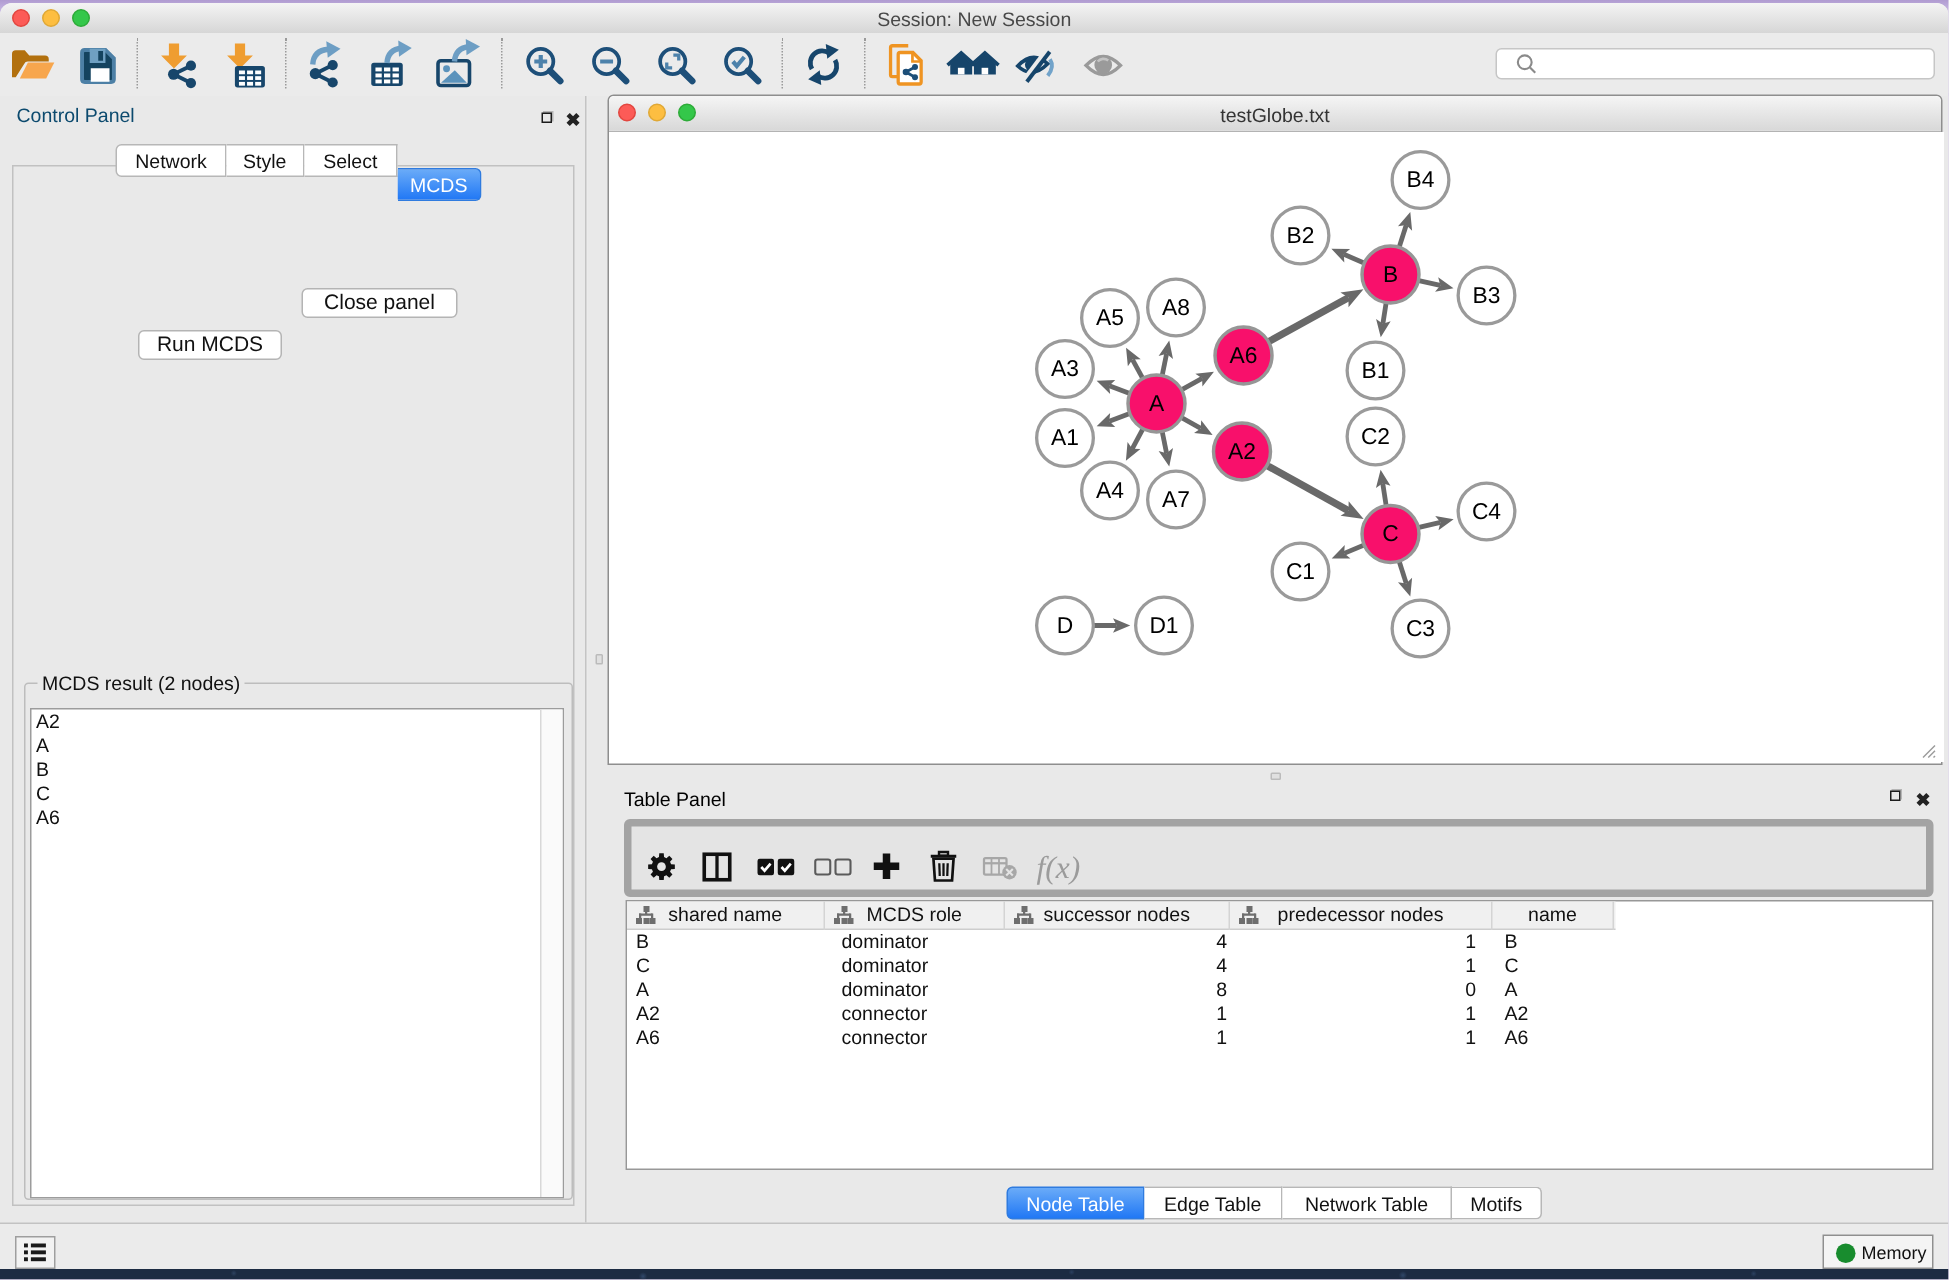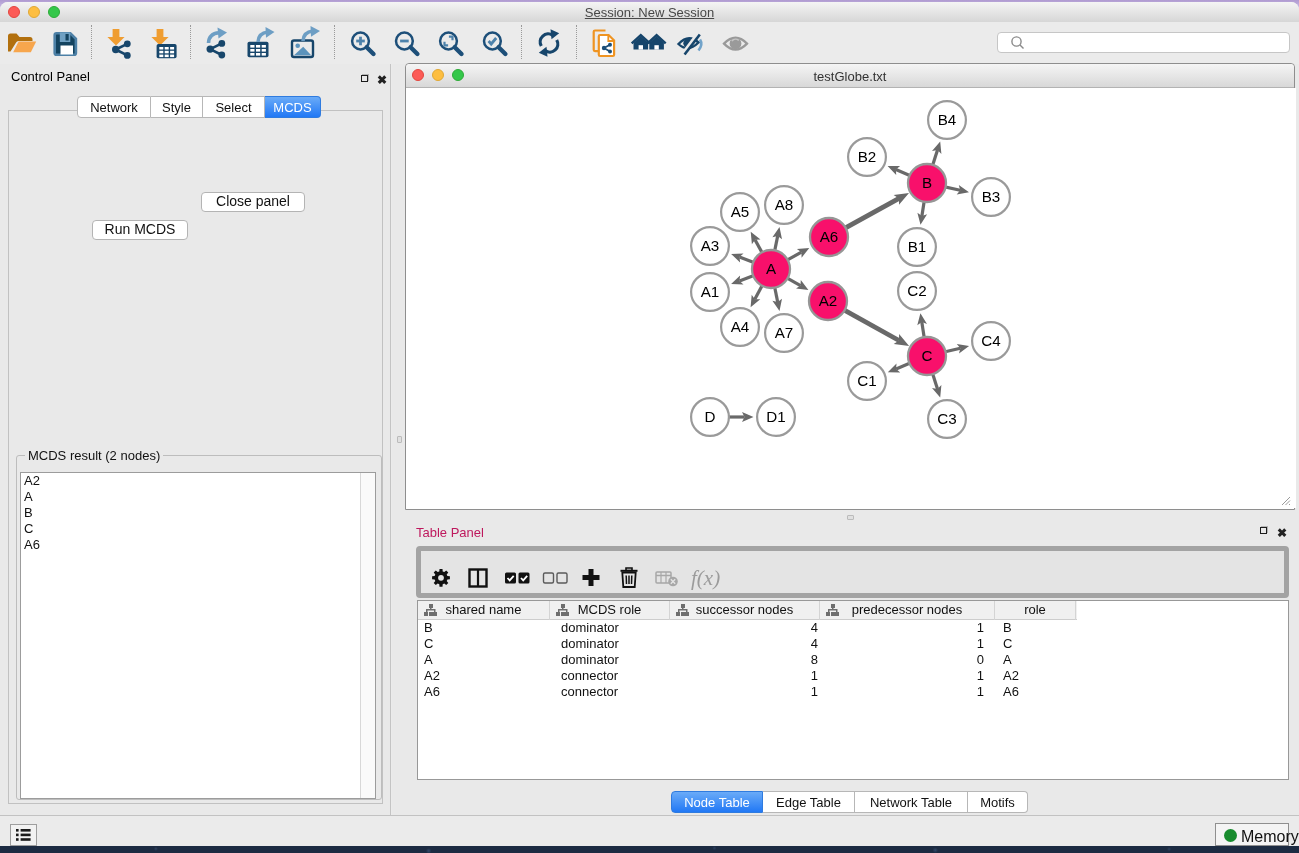--- a/index.html
+++ b/index.html
@@ -9,34 +9,34 @@
  radial-gradient(circle 3px at 12% 40%, #2e4260 0%, transparent 70%),
  radial-gradient(circle 4px at 33% 70%, #31486a 0%, transparent 70%),
  radial-gradient(circle 3px at 55% 30%, #2b3f5e 0%, transparent 70%),
  radial-gradient(circle 4px at 72% 60%, #304768 0%, transparent 70%),
  radial-gradient(circle 3px at 90% 45%, #2c4160 0%, transparent 70%),
  #1c2b42; }
 #app { position:absolute; left:0; top:2px; width:1299px; height:845px; background:#ebebeb; border-radius:8px 8px 0 0; }
 
 
 #titlebar { position:absolute; left:0; top:0; width:1299px; height:21px; border-radius:8px 8px 0 0; background:linear-gradient(#f4f4f4,#d6d6d6); border-bottom:1px solid #b1b1b1; }
-#titlebar .title { position:absolute; left:0; right:0; top:3px; text-align:center; font-size:13px; color:#484848;text-decoration:underline; }
+#titlebar .title { position:absolute; left:0; right:0; top:3px; text-align:center; font-size:13px; color:#484848; }
 .tl { position:absolute; width:12px; height:12px; border-radius:50%; top:4px; }
 .tl.red { background:#fc5b57; border:1px solid #e2463f; }
 .tl.yellow { background:#fdbe41; border:1px solid #e0a835; }
 .tl.green { background:#34c74a; border:1px solid #2dab38; }
 
 
 #toolbar { position:absolute; left:0; top:20px; width:1299px; height:40px; background:#ebebeb; }
 .tbsep { position:absolute; top:3px; height:34px; width:0; border-left:1px dotted #9a9a9a; }
 #searchbox { position:absolute; left:997px; top:10px; width:293px; height:21px; background:#fff; border:1px solid #c6c6c6; border-radius:4px; }
 
 
 #cpanel { position:absolute; left:0; top:62px; width:391px; height:753px; background:#e9e9e9; border-right:1px solid #c4c4c4; }
-#cpanel .ptitle { position:absolute; left:11px; top:5px; font-size:13px; color:#000000; }
+#cpanel .ptitle { position:absolute; left:11px; top:5px; font-size:13px; color:#0c4a6e; }
 #cp-tabs { position:absolute; left:77px; top:32px; height:22px; display:flex; z-index:5; }
 .seg { height:22px; font-size:13px; color:#111; background:#fff; border:1px solid #b7b7b7; border-left:none; display:flex; align-items:center; justify-content:center; }
 .seg.first { border-left:1px solid #b7b7b7; border-radius:4px 0 0 4px; }
 .seg.last { border-radius:0 4px 4px 0; }
 .seg.sel { background:linear-gradient(#6aabf8,#2178f5); color:#fff; border-color:#2f7bdf; }
 #cp-body { position:absolute; left:8px; top:46px; width:375px; height:694px; background:#e9e9e9; border:1px solid #c1c1c1; }
 #opt-label { position:absolute; left:0; width:100%; top:71px; text-align:center; font-size:14px; color:#111; }
 #combo { position:absolute; left:43px; top:94px; width:312px; height:20px; background:#fff; border:1px solid #b4b4b4; border-radius:4px; font-size:14px; color:#111; line-height:17px; padding-left:12px; }
 #combo .stepper { position:absolute; right:0px; top:-1px; width:20px; height:21px; border-radius:4px; background:linear-gradient(#8abbfa,#2a70ee); }
 .pushbtn { position:absolute; height:20px; background:#fff; border:1px solid #b4b4b4; border-radius:4px; font-size:14px; color:#111; text-align:center; line-height:17px; }
@@ -50,21 +50,21 @@
 #rightarea { position:absolute; left:392px; top:62px; width:907px; height:753px; background:#e9e9e9; }
 
 
 #netwin { position:absolute; left:13px; top:-1px; width:890px; height:447px; border:1px solid #8e8e8e; background:#fff; border-radius:4px 4px 0 0; }
 #netwin .wtitle { position:absolute; left:0; top:0; width:100%; height:24px; background:linear-gradient(#f5f5f5,#d8d8d8); border-bottom:1px solid #b3b3b3; border-radius:4px 4px 0 0; }
 #netwin .wtitle .t { position:absolute; left:0; right:0; top:5px; text-align:center; font-size:13px; color:#333; }
 #netcanvas { position:absolute; left:0; top:24px; width:890px; height:420px; background:#fff; }
 
 
 #tpanel { position:absolute; left:11px; top:458px; width:896px; height:295px; }
-#tpanel .ptitle { position:absolute; left:13px; top:3px; font-size:13px; color:#be185d; }
+#tpanel .ptitle { position:absolute; left:13px; top:3px; font-size:13px; color:#000000; }
 #ttoolbar { position:absolute; left:13px; top:24px; width:873px; height:52px; background:#e4e4e4; border:5px solid #a3a3a3; border-radius:4px; }
 #ttable { position:absolute; left:14px; top:78px; width:872px; height:180px; background:#fff; border:1px solid #989898; }
 #thead { position:absolute; left:0; top:0; width:659px; height:19px; background:#f0f0f0; border-bottom:1px solid #cdcdcd; font-size:13px; color:#111; }
 #thead .col { position:absolute; top:0; height:19px; border-right:1px solid #d4d4d4; text-align:center; line-height:17px; }
 #thead .hicon { position:absolute; left:6px; top:3px; margin:0; }
 .trow { position:absolute; font-size:13px; color:#111; height:16px; line-height:16px; }
 .trow.num { width:80px; text-align:right; }
 .hicon { display:inline-block; width:13px; height:12px; margin-right:6px; vertical-align:-1px;
   background:
    linear-gradient(#6e6e6e,#6e6e6e) 4.5px 0px/4px 4px no-repeat,
@@ -79,21 +79,21 @@
 
 #btabs { position:absolute; left:268px; top:269px; height:21px; display:flex; z-index:5; }
 
 .wmax { position:absolute; width:7px; height:7px; border:1.8px solid #1c1c1c; box-shadow:1px -1px 0 #b5b5b5; }
 .wclose { position:absolute; font-size:12px; color:#222; font-weight:bold; }
 #grip { position:absolute; right:3px; bottom:3px; width:10px; height:10px; z-index:4; }
 .divdot { position:absolute; width:5px; height:7px; background:#e0e0e0; border:1px solid #bbb; border-radius:1px; }
 
 #statusbar { position:absolute; left:0; top:813px; width:1299px; height:31px; background:#ebebeb; border-top:1px solid #c2c2c2; }
 #listbtn { position:absolute; left:10px; top:8px; width:27px; height:22px; background:#f2f2f2; border:1px solid #9e9e9e; }
-#membtn { position:absolute; left:1215px; top:7px; width:74px; height:23px; background:#f4f4f4; border:1px solid #8f8f8f; font-size:16px; color:#111; }
+#membtn { position:absolute; left:1215px; top:7px; width:74px; height:23px; background:#f4f4f4; border:1px solid #8f8f8f; font-size:12px; color:#111; }
 #membtn .dot { position:absolute; left:8px; top:5px; width:13px; height:13px; border-radius:50%; background:#188c2e; }
 #membtn .txt { position:absolute; left:25px; top:4px; }
 </style>
 </head>
 <body>
 <div id="app">
   <div id="titlebar">
     <div class="tl red" style="left:8px;"></div>
     <div class="tl yellow" style="left:28px;"></div>
     <div class="tl green" style="left:48px;"></div>
@@ -231,21 +231,21 @@
   </div>
 
   <div id="cpanel">
     <div class="ptitle">Control Panel</div>
     <div class="wmax" style="left:361px; top:11px;"></div>
     <div class="wclose" style="left:377px; top:9px;">✖</div>
     <div id="cp-tabs">
       <div class="seg first" style="width:74px;">Network</div>
       <div class="seg" style="width:52px;">Style</div>
       <div class="seg" style="width:62px;">Select</div>
-      <div class="seg last sel" style="width:56px;">MCDS</div>
+      <div class="seg last sel" style="width:56px;margin-top:16px;">MCDS</div>
     </div>
     <div id="cp-body"></div>
     <div class="pushbtn" style="left:92px; top:128px; width:96px;margin-top:28px;">Run MCDS</div>
     <div class="pushbtn" style="left:201px; top:128px; width:104px;">Close panel</div>
     <div id="fieldset">
       <div class="legend">MCDS result (2 nodes)</div>
       <div id="mlist">
         <div class="sb"></div>
         <div class="item">A2</div>
         <div class="item">A</div>
@@ -398,21 +398,21 @@
           <text x="686" y="580" font-family="Liberation Serif" font-style="italic" font-size="21" fill="#9b9b9b">f(x)</text>
         </g>
         </svg>
       </div>
       <div id="ttable">
         <div id="thead">
           <div class="col" style="left:0; width:132px;"><span class="hicon"></span>shared name</div>
           <div class="col" style="left:132px; width:120px;"><span class="hicon"></span>MCDS role</div>
           <div class="col" style="left:252px; width:150px;"><span class="hicon"></span>successor nodes</div>
           <div class="col" style="left:402px; width:175px;"><span class="hicon"></span>predecessor nodes</div>
-          <div class="col" style="left:577px; width:81px;">role</div>
+          <div class="col" style="left:577px; width:81px;">name</div>
         </div>
         <div class="trow" style="left:6px;  top:19px;">B</div>
         <div class="trow" style="left:6px;  top:35px;">C</div>
         <div class="trow" style="left:6px;  top:51px;">A</div>
         <div class="trow" style="left:6px;  top:67px;">A2</div>
         <div class="trow" style="left:6px;  top:83px;">A6</div>
         <div class="trow" style="left:143px; top:19px;">dominator</div>
         <div class="trow" style="left:143px; top:35px;">dominator</div>
         <div class="trow" style="left:143px; top:51px;">dominator</div>
         <div class="trow" style="left:143px; top:67px;">connector</div>

